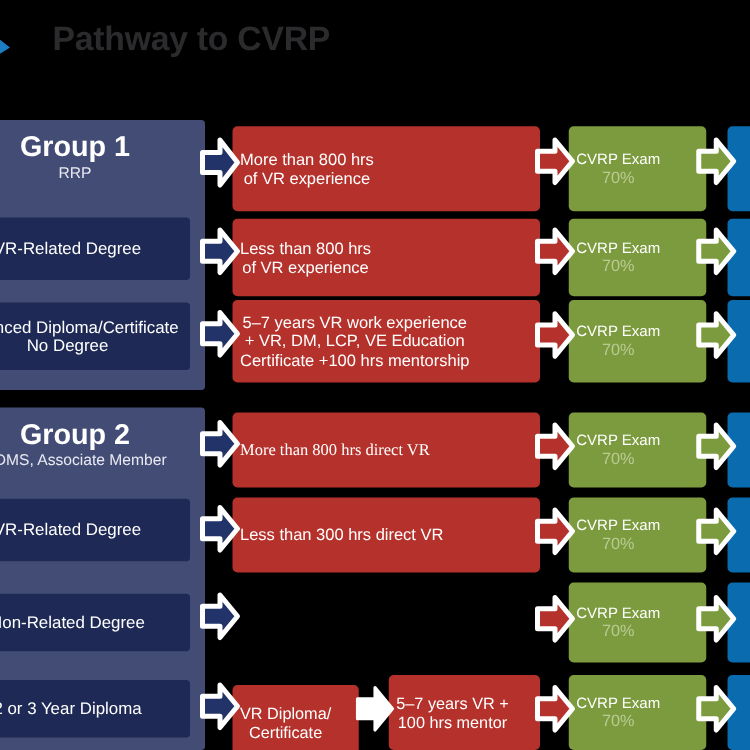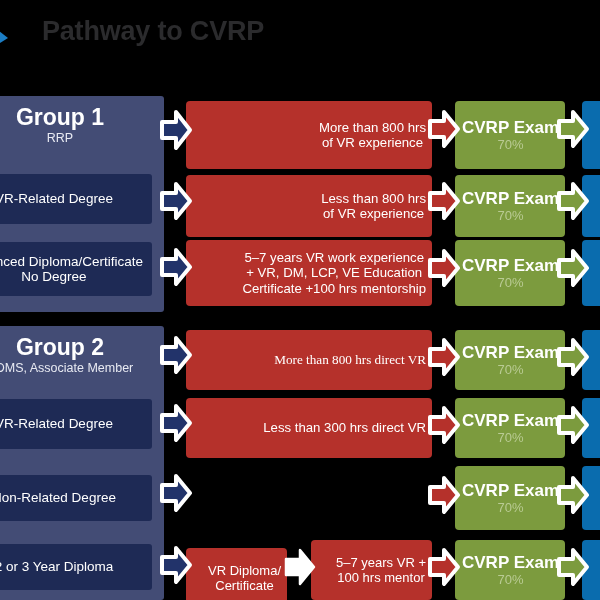--- a/index.html
+++ b/index.html
@@ -31,31 +31,31 @@
   }
   .crit{
     position:absolute;left:0;width:196px;background:#1e2a55;border-radius:3px;
     display:flex;align-items:center;justify-content:center;text-align:center;
     color:#ffffff;font-size:13.5px;line-height:1.12;padding:0 4px;box-sizing:border-box;
   }
 
   
   .box{
     position:absolute;border-radius:4px;display:flex;align-items:center;
-    justify-content:flex-end;text-align:center;color:#fff;box-sizing:border-box;
+    justify-content:flex-start;text-align:center;color:#fff;box-sizing:border-box;
     padding:2px 6px;
   }
   .box.red{background:#b5312b;}
   .box.green{background:#7c9b3e;}
   .box.blue{background:#0a6cae;}
   .box .lbl{font-size:13.5px;line-height:1.16;}
   .box.red .lbl{font-size:13.2px;}
   .box.small .lbl{font-size:13px;}
   .exam-wrap{display:flex;flex-direction:column;align-items:center;justify-content:center;line-height:1.05;}
-  .exam-name{font-size:17px;font-weight:bold;color:#ffffff;}
+  .exam-name{font-size:12px;font-weight:normal;color:#ffffff;}
   .exam-score{font-size:13px;color:#b9cb93;margin-top:1px;}
 
   
   .arrow{position:absolute;}
   .arrow svg{display:block;overflow:visible;}
 </style>
 </head>
 <body>
 
 <div class="stage">

